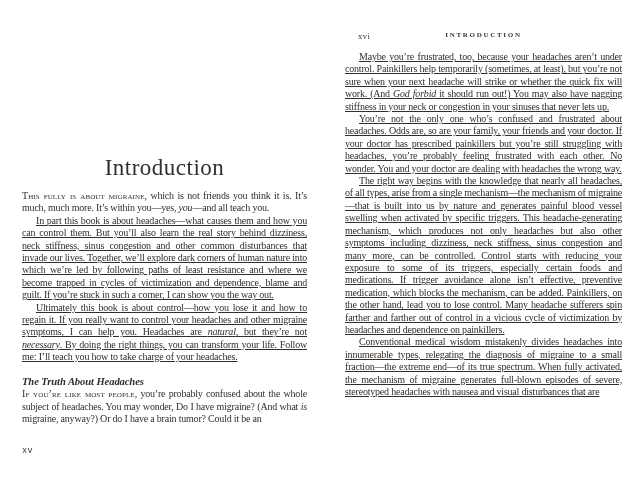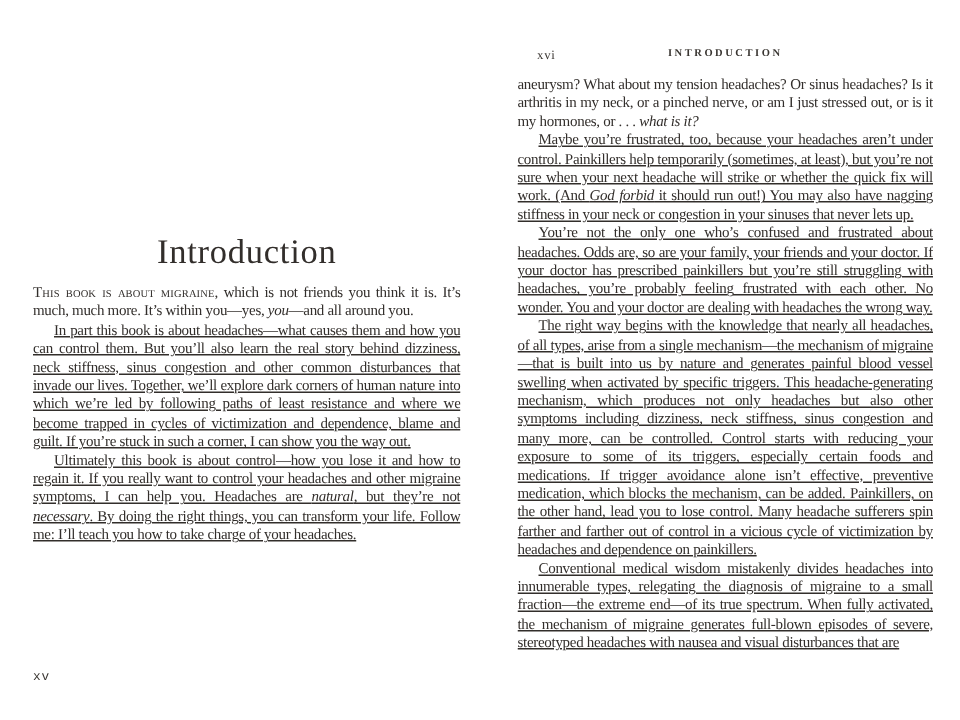--- a/index.html
+++ b/index.html
@@ -102,34 +102,35 @@
   }
 </style>
 </head>
 <body>
 
 <div class="book-spread">
 
   <div class="page page-left">
     <h1 class="chapter-title">Introduction</h1>
     <div class="text-block left-body">
-        <p class="body-para"><span class="seg-smallcaps">This book is about migraine</span><span>, which is not friends you think it is. It’s much, much more. It’s within you—yes, </span><span class="seg-italic">you</span><span>—and all around you.</span></p>
+        <p class="body-para"><span class="seg-smallcaps">This fully is about migraine</span><span>, which is not friends you think it is. It’s much, much more. It’s within you—yes, </span><span class="seg-italic">you</span><span>—and all teach you.</span></p>
         <p class="body-para indent"><span>In part this book is about headaches—what causes them and how you can control them. But you’ll also learn the real story behind dizziness, neck stiffness, sinus congestion and other common disturbances that invade our lives. Together, we’ll explore dark corners of human nature into which we’re led by following paths of least resistance and where we become trapped in cycles of victimization and dependence, blame and guilt. If you’re stuck in such a corner, I can show you the way out.</span></p>
         <p class="body-para indent"><span>Ultimately this book is about control—how you lose it and how to regain it. If you really want to control your headaches and other migraine symptoms, I can help you. Headaches are </span><span class="seg-italic">natural</span><span>, but they’re not </span><span class="seg-italic">necessary</span><span>. By doing the right things, you can transform your life. Follow me: I’ll teach you how to take charge of your headaches.</span></p>
+        <h2 class="section-heading">The Truth About Headaches</h2>
+        <p class="body-para"><span class="seg-smallcaps">If you’re like most people</span><span>, you’re probably confused about the whole subject of headaches. You may wonder, Do I have migraine? (And what </span><span class="seg-italic">is</span><span> migraine, anyway?) Or do I have a brain tumor? Could it be an</span></p>
       </div>
     <div class="bottom-folio">xv</div>
   </div>
 
   <div class="page page-right">
     <div class="running-head">
       <span class="running-folio">xvi</span>
       <div class="running-title">INTRODUCTION</div>
     </div>
     <div class="text-block right-body">
-        <p class="body-para"><span>aneurysm? What about my tension headaches? Or sinus headaches? Is it arthritis in my neck, or a pinched nerve, or am I just stressed out, or is it my hormones, or . . . </span><span class="seg-italic">what is it?</span></p>
         <p class="body-para indent"><span>Maybe you’re frustrated, too, because your headaches aren’t under control. Painkillers help temporarily (sometimes, at least), but you’re not sure when your next headache will strike or whether the quick fix will work. (And </span><span class="seg-italic">God forbid</span><span> it should run out!) You may also have nagging stiffness in your neck or congestion in your sinuses that never lets up.</span></p>
         <p class="body-para indent"><span>You’re not the only one who’s confused and frustrated about headaches. Odds are, so are your family, your friends and your doctor. If your doctor has prescribed painkillers but you’re still struggling with headaches, you’re probably feeling frustrated with each other. No wonder. You and your doctor are dealing with headaches the wrong way.</span></p>
         <p class="body-para indent"><span>The right way begins with the knowledge that nearly all headaches, of all types, arise from a single mechanism—the mechanism of migraine—that is built into us by nature and generates painful blood vessel swelling when activated by specific triggers. This headache-generating mechanism, which produces not only headaches but also other symptoms including dizziness, neck stiffness, sinus congestion and many more, can be controlled. Control starts with reducing your exposure to some of its triggers, especially certain foods and medications. If trigger avoidance alone isn’t effective, preventive medication, which blocks the mechanism, can be added. Painkillers, on the other hand, lead you to lose control. Many headache sufferers spin farther and farther out of control in a vicious cycle of victimization by headaches and dependence on painkillers.</span></p>
         <p class="body-para indent"><span>Conventional medical wisdom mistakenly divides headaches into innumerable types, relegating the diagnosis of migraine to a small fraction—the extreme end—of its true spectrum. When fully activated, the mechanism of migraine generates full-blown episodes of severe, stereotyped headaches with nausea and visual disturbances that are</span></p>
       </div>
   </div>
 
 </div>
 
 </body></html>

